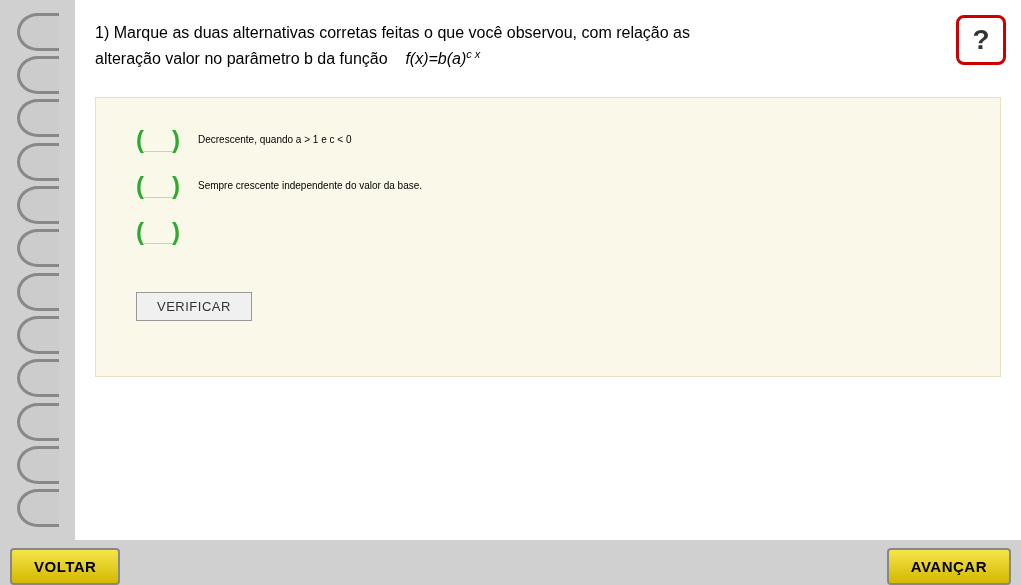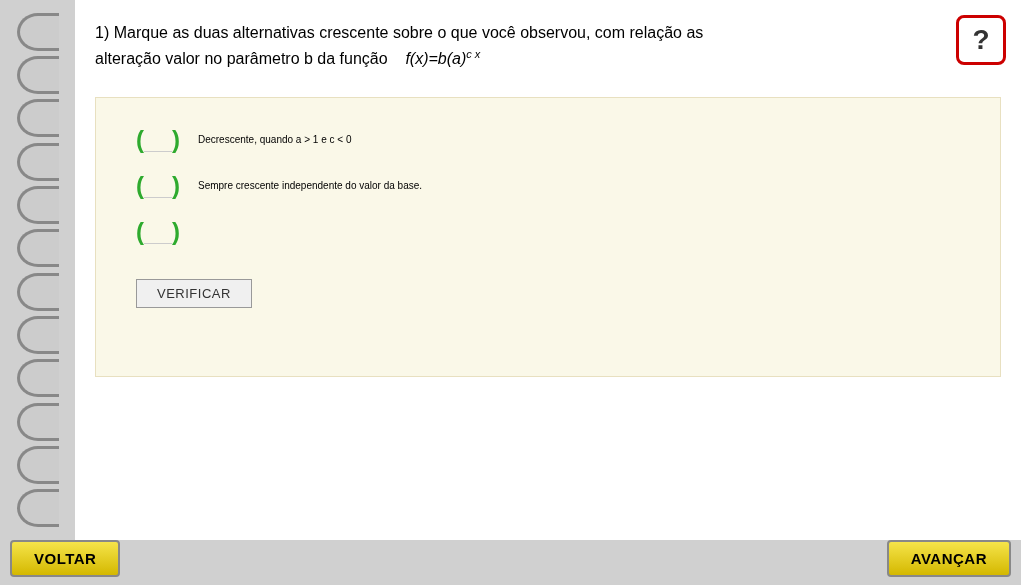--- a/index.html
+++ b/index.html
@@ -121,40 +121,40 @@
       border-bottom: 1px solid #ccc;
       display: inline-block;
     }
 
     .option-text {
       font-size: 10px;
       color: #000;
     }
 
     .verify-btn {
-      margin-top: 13px;
+      margin-top: 26px;
       padding: 6px 20px;
       border: 1px solid #999;
       background: #f0f0f0;
       font-size: 13px;
       color: #333;
       cursor: pointer;
       letter-spacing: 0.5px;
     }
 
     
     .bottom-bar {
       position: absolute;
       bottom: 0;
       left: 0;
       right: 0;
       height: 45px;
       background: #d0d0d0;
       display: flex;
-      align-items: flex-start;
+      align-items: flex-end;
       justify-content: space-between;
       padding: 0 10px;
     }
 
     .nav-btn {
       padding: 8px 22px;
       font-size: 15px;
       font-weight: bold;
       color: #000;
       border: 2px solid #888;
@@ -189,21 +189,21 @@
 
 <div class="main-area">
 
   <button class="help-btn">
     <span>?</span>
   </button>
 
   <div class="question-header">
     <div class="question-text">
       <span>1)</span>
-      <span>Marque as duas alternativas crescente sobre o que você observou, com relação as</span>
+      <span>Marque as duas alternativas corretas feitas o que você observou, com relação as</span>
       <br>
       <span>alteração valor no parâmetro b da função</span>
       &nbsp;&nbsp;
       <span class="math-formula">
         f(x)=b(a)<sup>c x</sup>
       </span>
     </div>
   </div>
 
   <div class="content-box">

